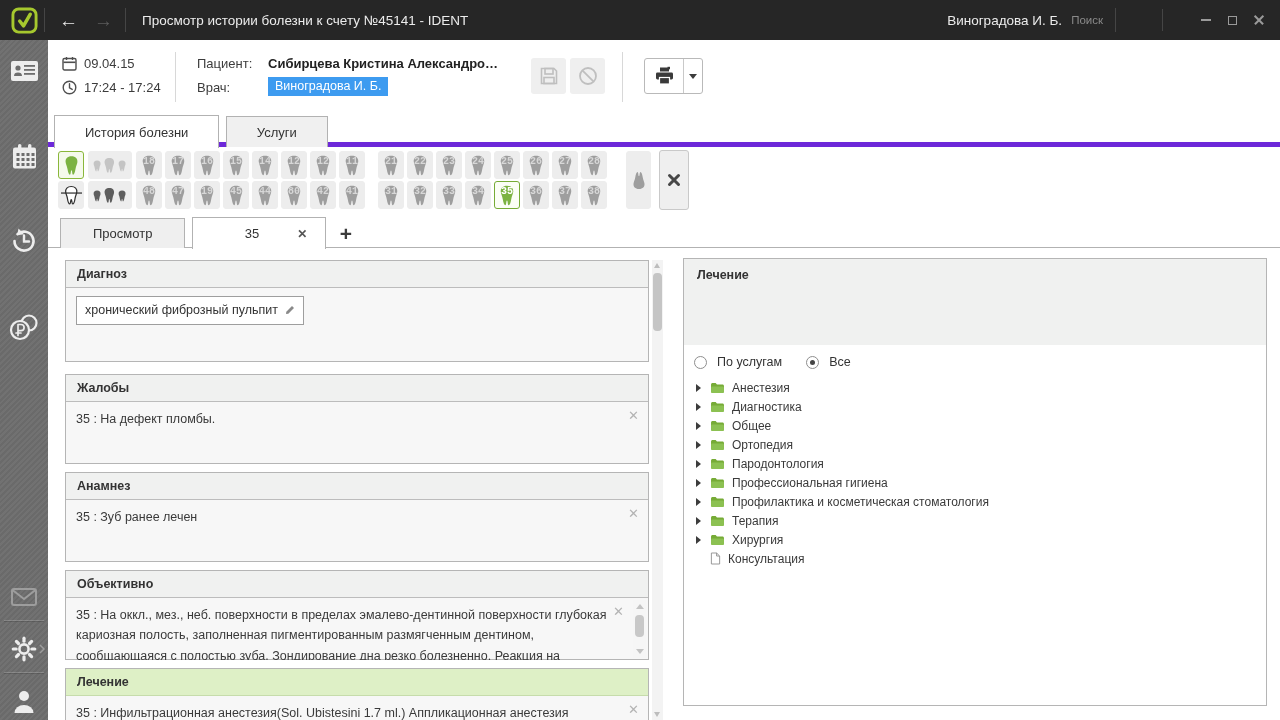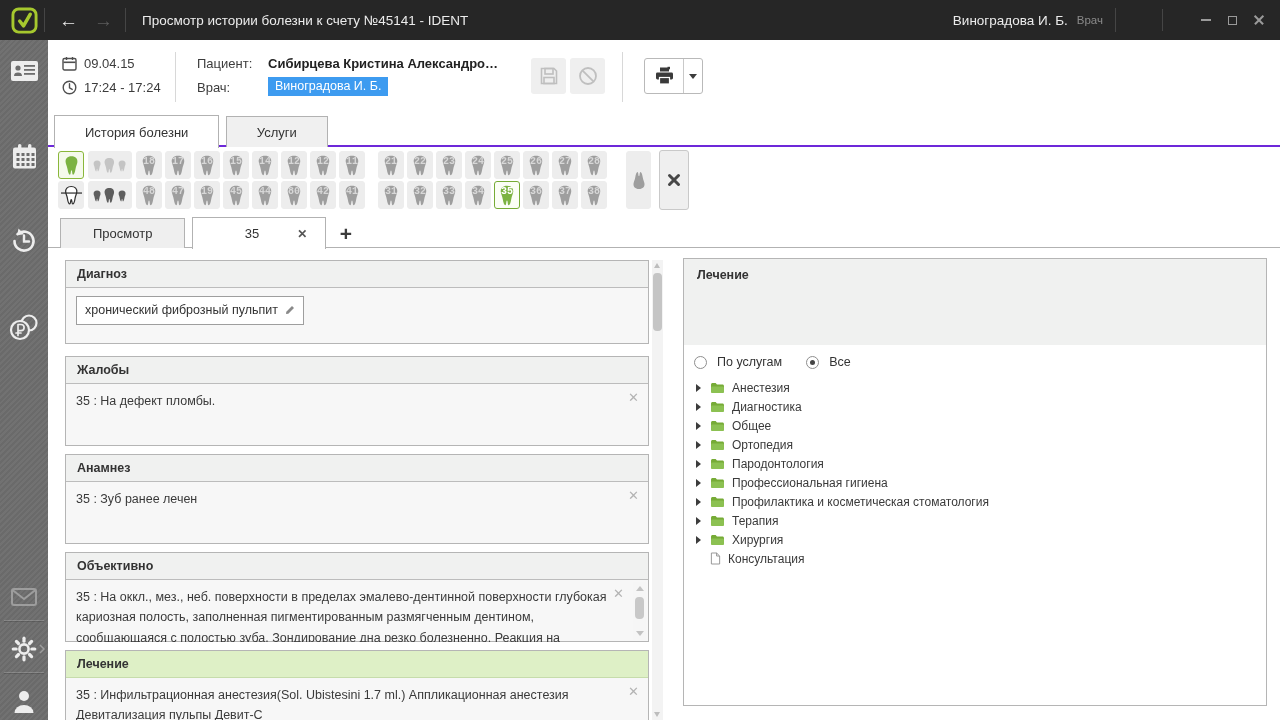--- a/index.html
+++ b/index.html
@@ -81,21 +81,21 @@
   .pb-div2 { position:absolute; left:574px; top:12px; width:1px; height:50px; background:#d8d8d8; }
   .printgroup {
     position:absolute; left:596px; top:18px; height:36px; display:flex;
     border:1px solid #b9b9b9; border-radius:3px; background:#fff;
   }
   .print-main { width:39px; display:flex; align-items:center; justify-content:center; border-right:1px solid #c9c9c9; }
   .print-arrow { width:18px; display:flex; align-items:center; justify-content:center; }
   .caret { width:0; height:0; border-left:4px solid transparent; border-right:4px solid transparent; border-top:5px solid #3c3c3c; }
 
   
-  .tabsrow { position:absolute; top:115px; left:48px; right:0; height:32px; border-bottom:2px solid #6d28d9; background:#fff; z-index:10; }
+  .tabsrow { position:absolute; top:115px; left:48px; right:0; height:32px; border-bottom:5px solid #6d28d9; background:#fff; z-index:10; }
   .tab {
     position:relative; display:inline-flex; align-items:center; justify-content:center;
     height:31px; margin-top:1px; padding:0 30px; background:#f0f0f0;
     border:1px solid #b2b2b2; border-bottom:none; font-size:13px; color:#333; cursor:default;
   }
   .tab.first { margin-left:6px; }
   .tab + .tab { margin-left:2px; }
   .tab.active { background:#fff; height:33px; margin-top:0; z-index:11; }
 
   
@@ -146,21 +146,21 @@
   .panels { position:absolute; top:248px; left:48px; right:0; bottom:0; background:#fff; }
 
   .leftcol { position:absolute; left:17px; top:12px; width:584px; }
   .section { border:1px solid #b5b5b5; background:#f7f7f7; position:relative; }
   .sec-h {
     height:27px; background:#f0f1f0; border-bottom:1px solid #bcbcbc;
     display:flex; align-items:center; padding:0 11px; font-size:12.5px; font-weight:bold; color:#333;
   }
   .sec-b { position:relative; font-size:12.5px; color:#3a3a3a; line-height:1.62; padding:7px 30px 6px 10px; overflow:hidden; }
   .section.green .sec-h { background:#def0c6; border-bottom-color:#c6dcab; }
-  .sec-diagnosis { height:84px; margin-bottom:12px; }
+  .sec-diagnosis { height:102px; margin-bottom:12px; }
   .sec-complaints, .sec-anamnesis, .sec-objective { height:90px; margin-bottom:8px; }
   .sec-treatment { height:100px; }
   .sec-diagnosis .sec-b, .sec-complaints .sec-b, .sec-anamnesis .sec-b { height:55px; }
   .sec-objective .sec-b { height:62px; padding-right:40px; }
   .sec-treatment .sec-b { height:72px; }
   .chip {
     display:inline-flex; align-items:center; gap:7px; background:#fff; border:1px solid #9e9e9e;
     padding:3px 8px 4px; font-size:12.5px; color:#333; margin-top:1px;
   }
   .x-close { position:absolute; top:7px; right:9px; font-size:13px; color:#b3b3b3; line-height:1; }
@@ -207,21 +207,21 @@
     <rect x="2" y="2" width="24" height="24" rx="6" fill="none" stroke="#a6c82e" stroke-width="3"></rect>
     <path d="M9 14.5 l4 5 l7 -12" stroke="#a6c82e" stroke-width="3.6" fill="none" stroke-linecap="round" stroke-linejoin="round"></path>
   </svg>
   <div class="vdiv m1"></div>
   <span class="nav-arrow nav-back">←</span>
   <span class="nav-arrow nav-fwd">→</span>
   <div class="vdiv"></div>
   <span class="tb-title">Просмотр истории болезни к счету №45141  -  IDENT</span>
   <div class="tb-spacer"></div>
   <span class="tb-user">Виноградова И. Б.</span>
-  <span class="tb-role">Врач</span>
+  <span class="tb-role">Поиск</span>
   <div class="vdiv"></div>
   <div class="tb-div2"></div>
   <div class="winctl">
     <span class="win-min"></span>
     <span class="win-max"></span>
     <span class="win-close"></span>
   </div>
 </header>
 
 <aside class="sidebar">

